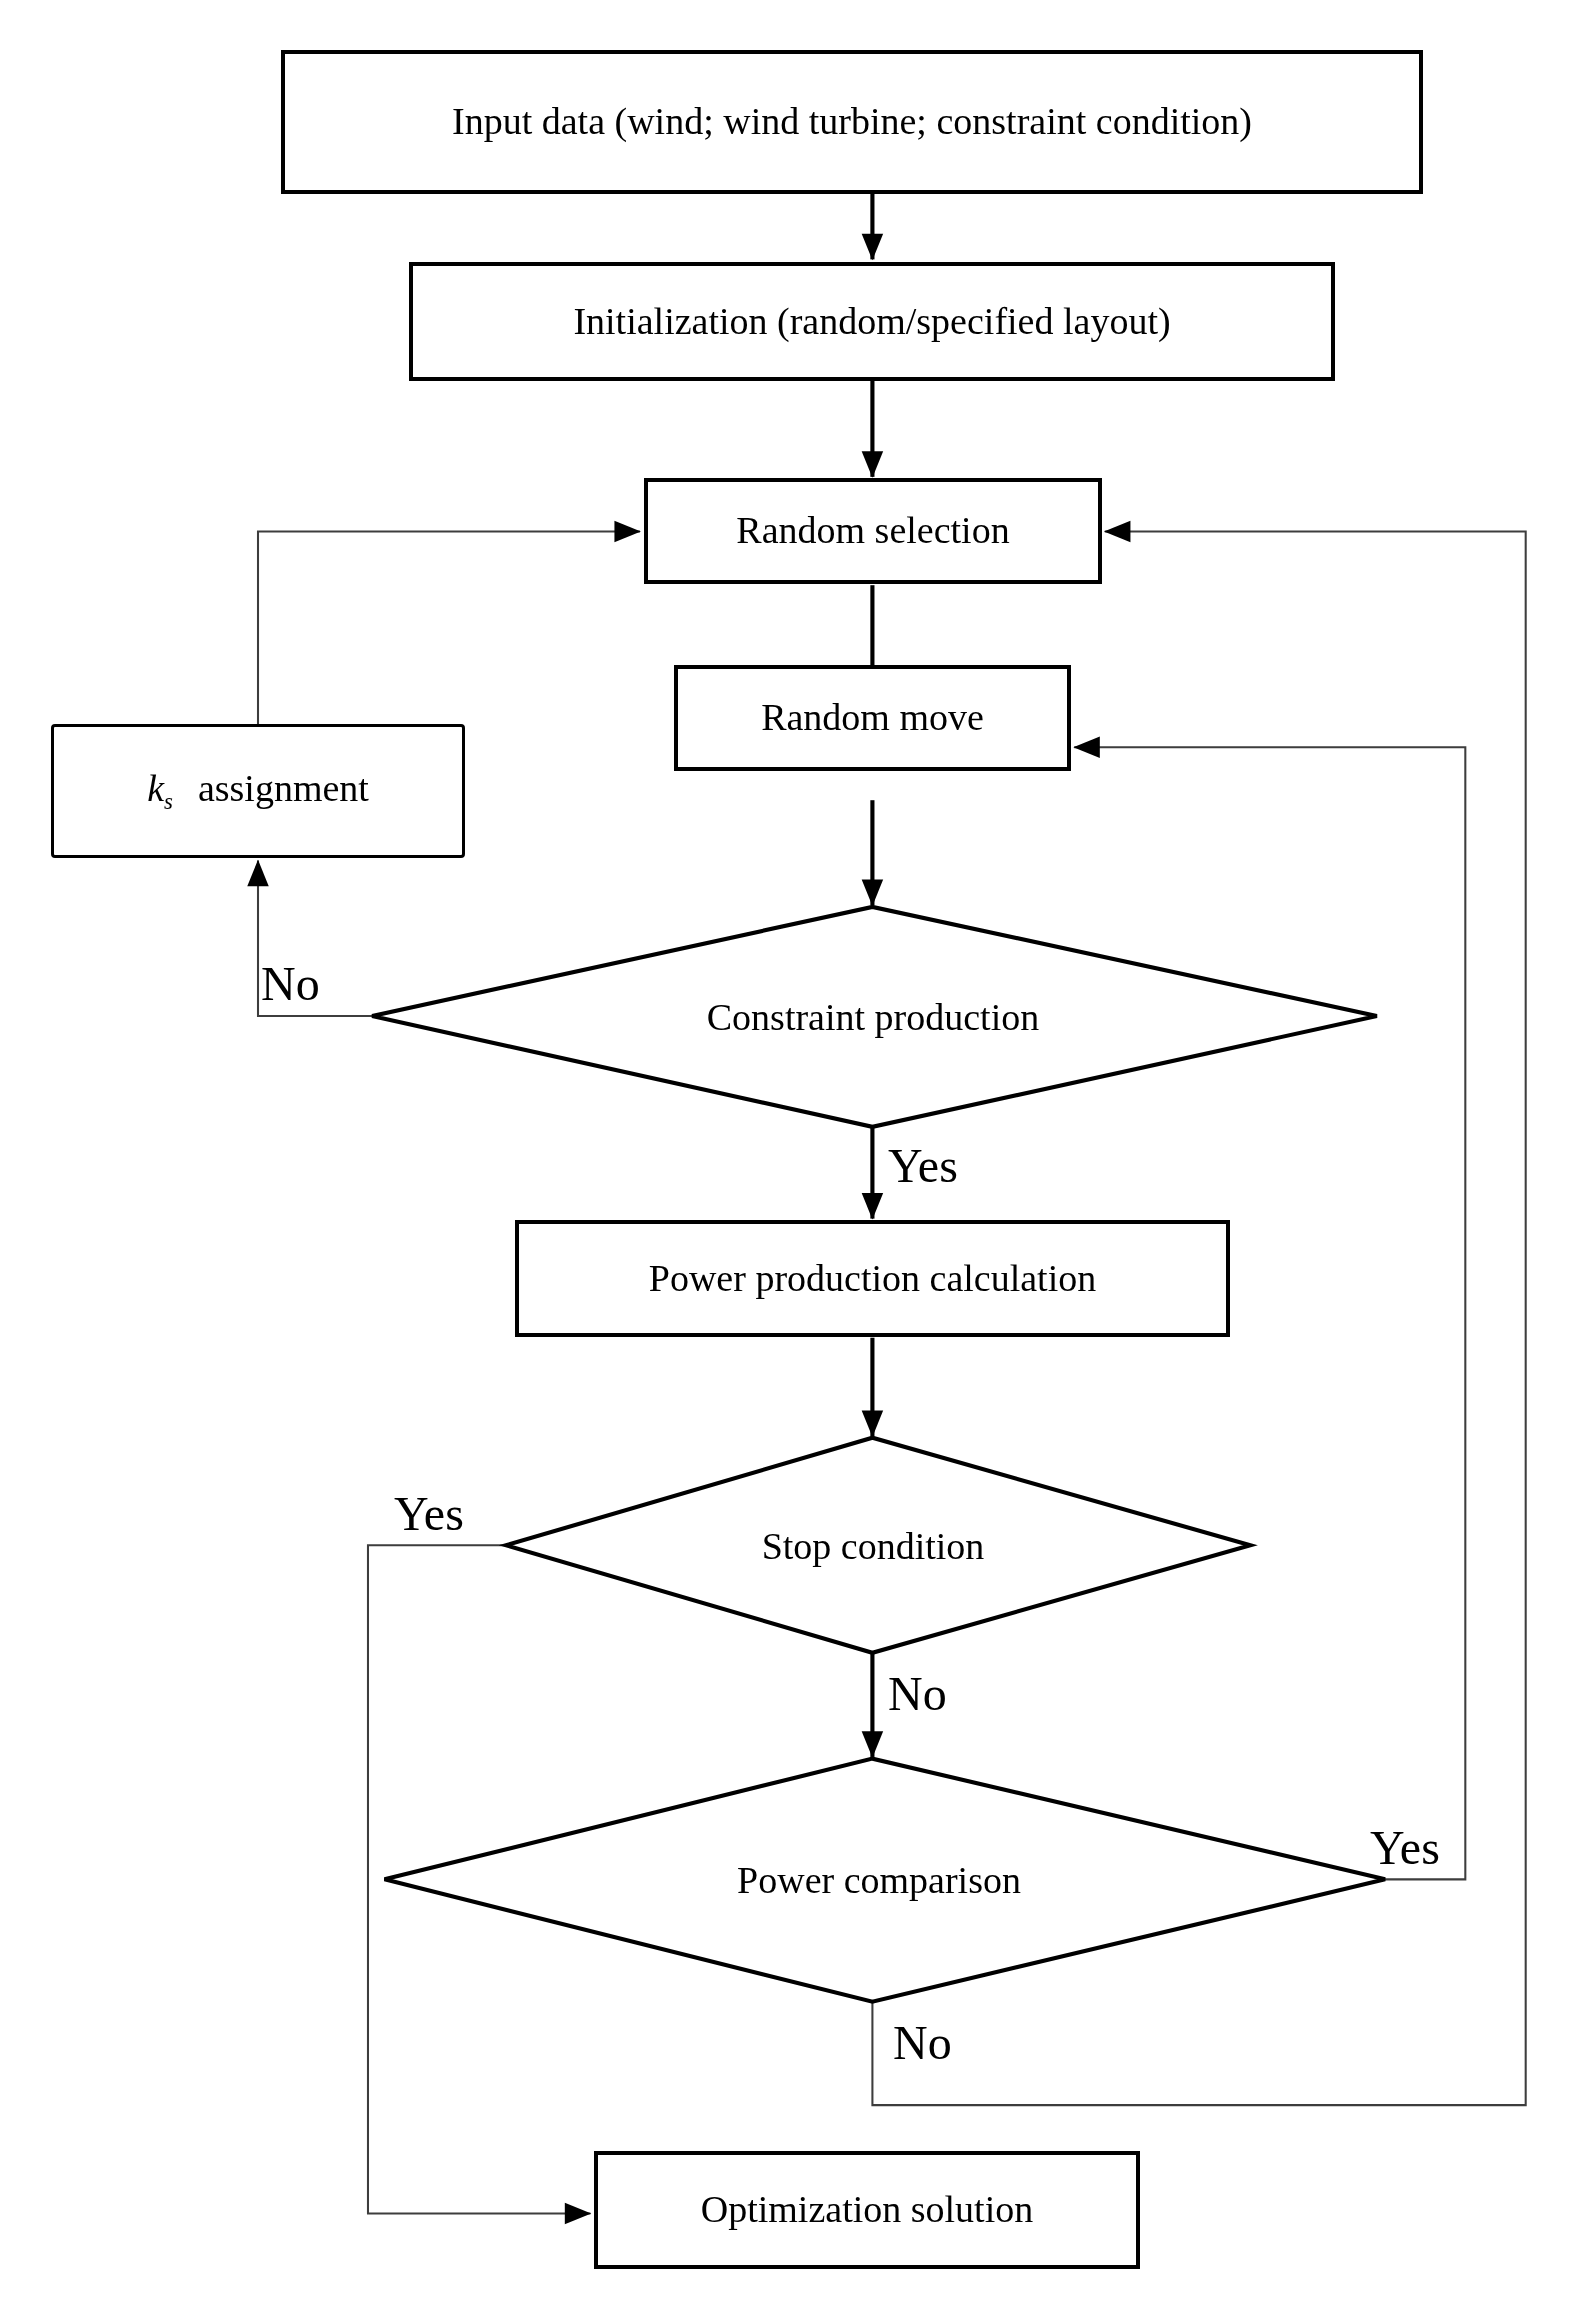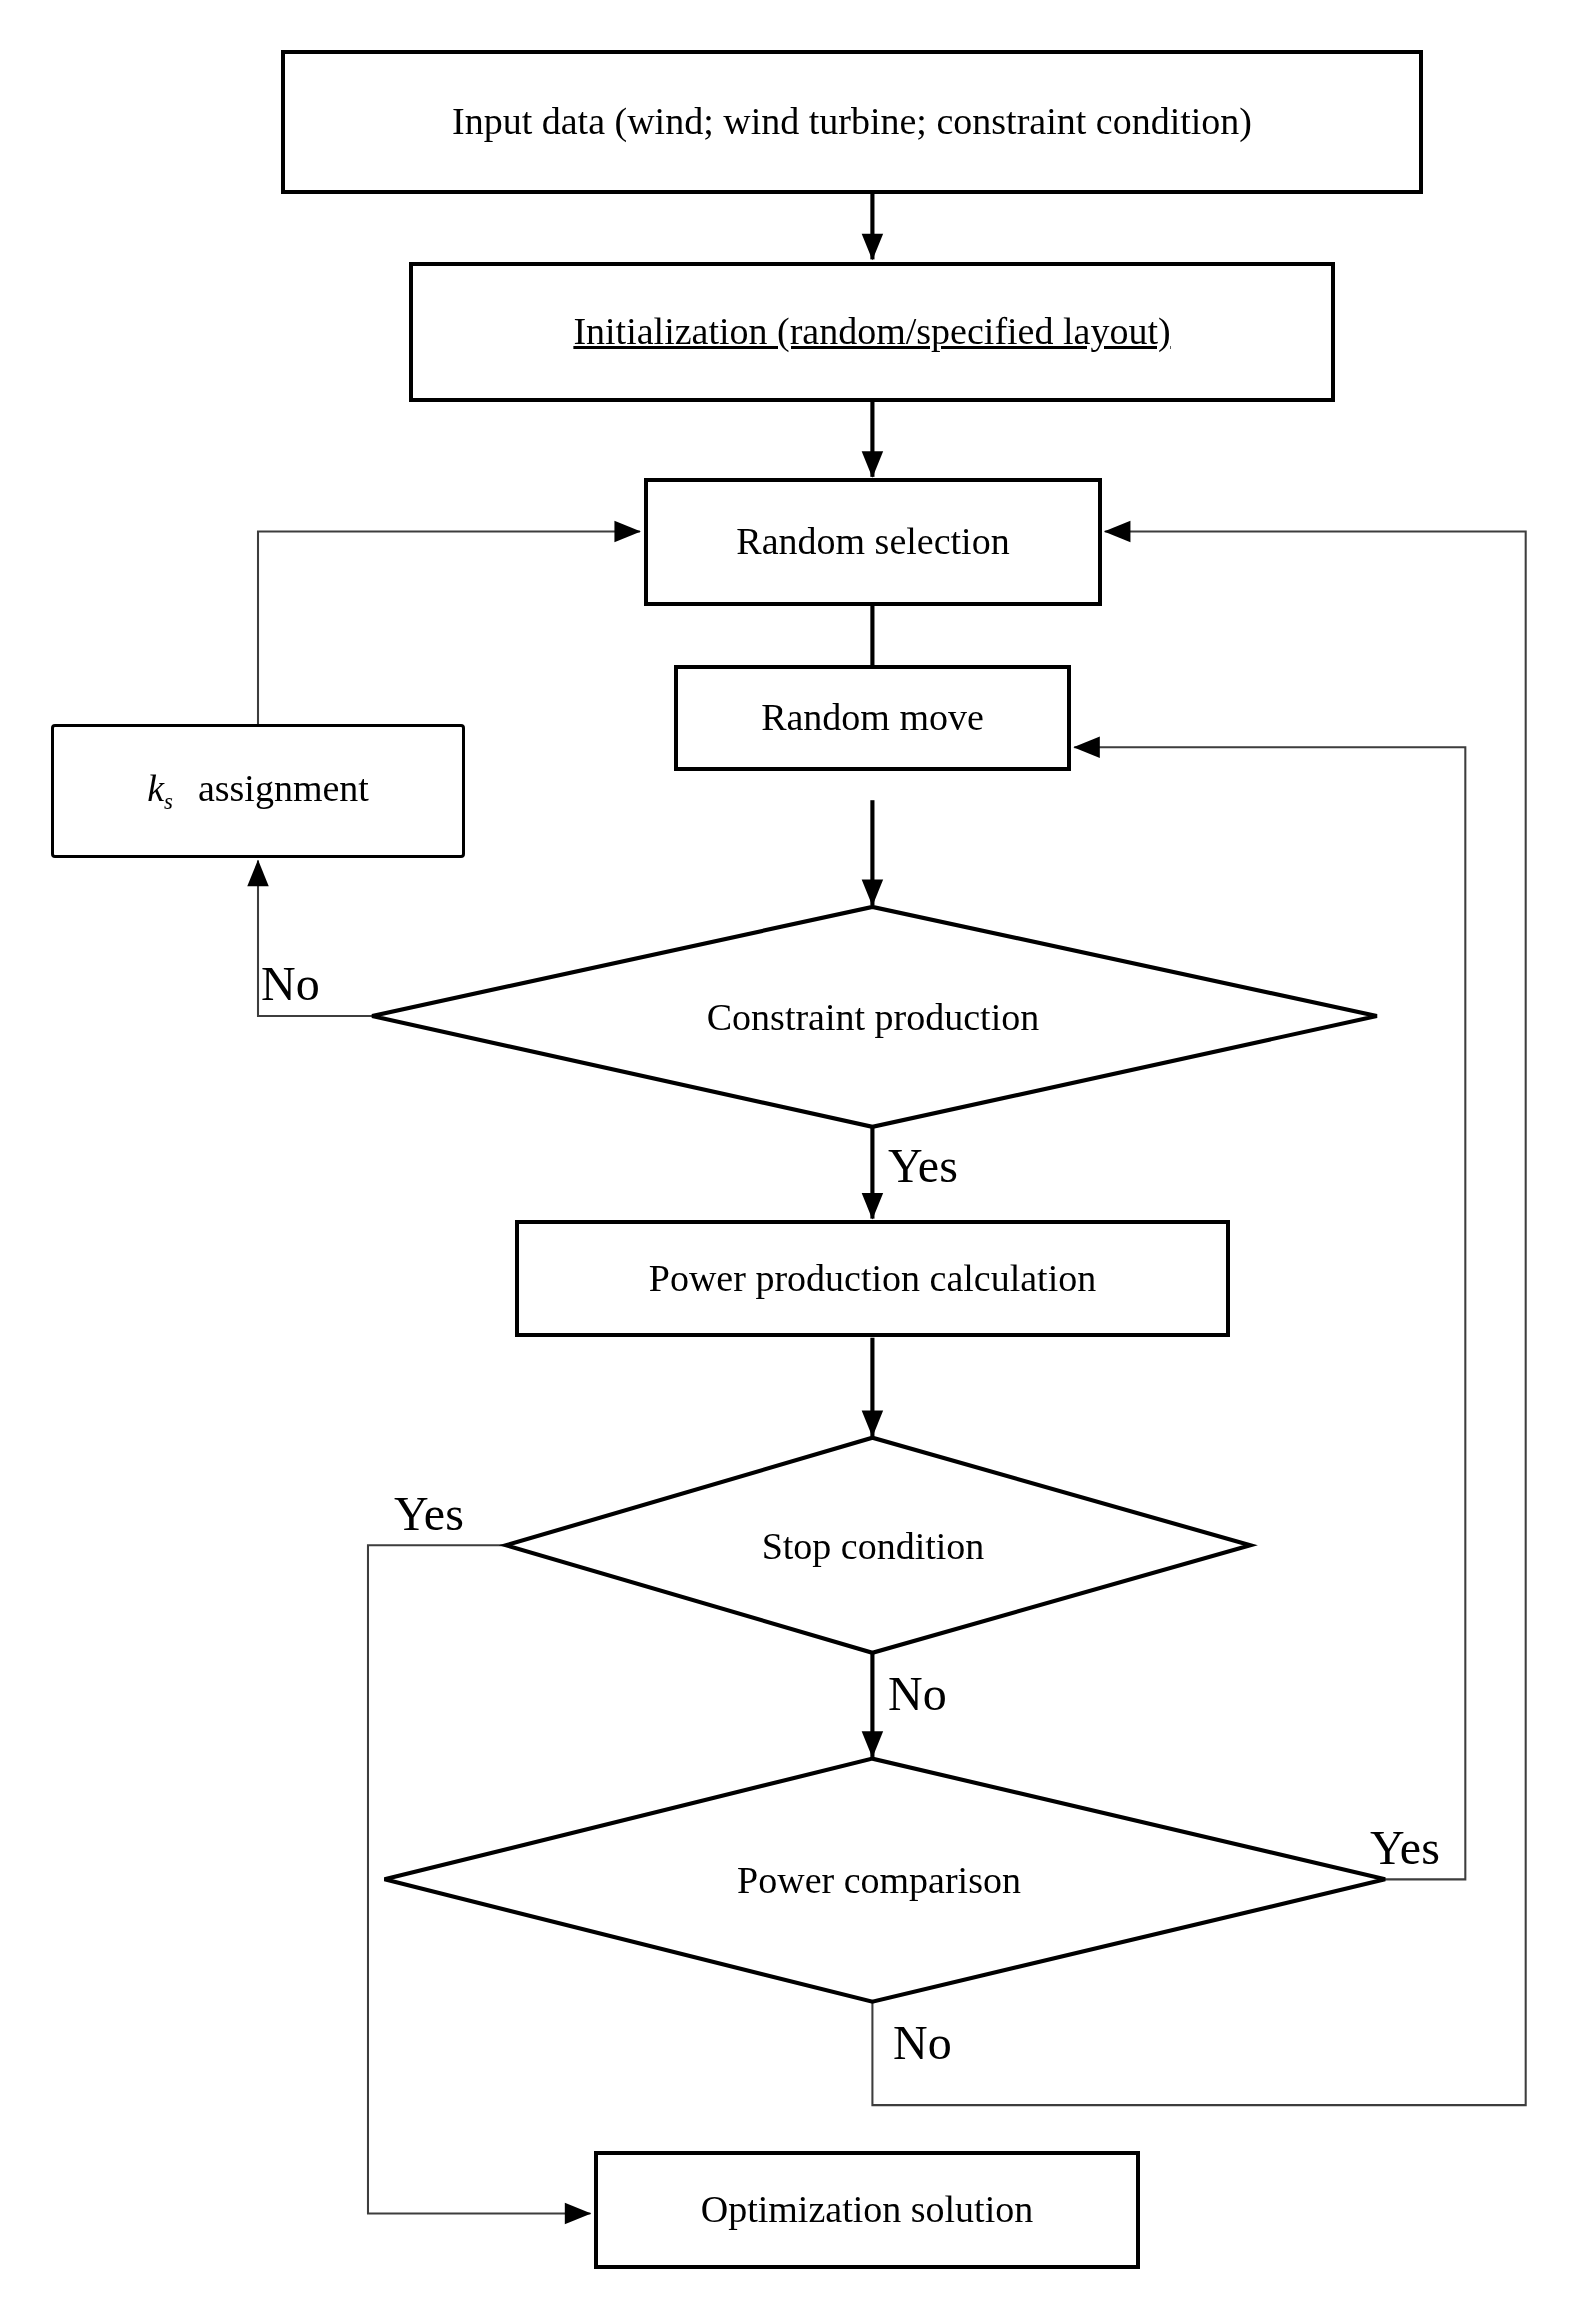--- a/index.html
+++ b/index.html
@@ -76,25 +76,25 @@
 
     <polygon class="decision" points="450,1228 1055,1096 1665,1228 1055,1362"></polygon>
     <polygon class="decision" points="612,1868 1055,1738 1512,1868 1055,1998"></polygon>
     <polygon class="decision" points="465,2272 1055,2126 1675,2272 1055,2420"></polygon>
   </svg>
 
   <div class="node" style="left:281px; top:50px; width:1142px; height:144px;">
     <span>Input data (wind; wind turbine; constraint condition)</span>
   </div>
 
-  <div class="node" style="left:409px; top:262px; width:926px; height:140px;text-decoration:underline;">
+  <div class="node" style="left:409px; top:262px; width:926px; height:119px;">
     <span>Initialization (random/specified layout)</span>
   </div>
 
-  <div class="node" style="left:644px; top:478px; width:458px; height:128px;">
+  <div class="node" style="left:644px; top:478px; width:458px; height:106px;">
     <span>Random selection</span>
   </div>
 
   <div class="node" style="left:674px; top:665px; width:397px; height:106px;">
     <span>Random move</span>
   </div>
 
   <div class="node rounded" style="left:51px; top:724px; width:414px; height:134px;">
     <span>
       <span class="ks-k">k</span><span class="ks-sub">s</span><span class="ks-label">assignment</span>

